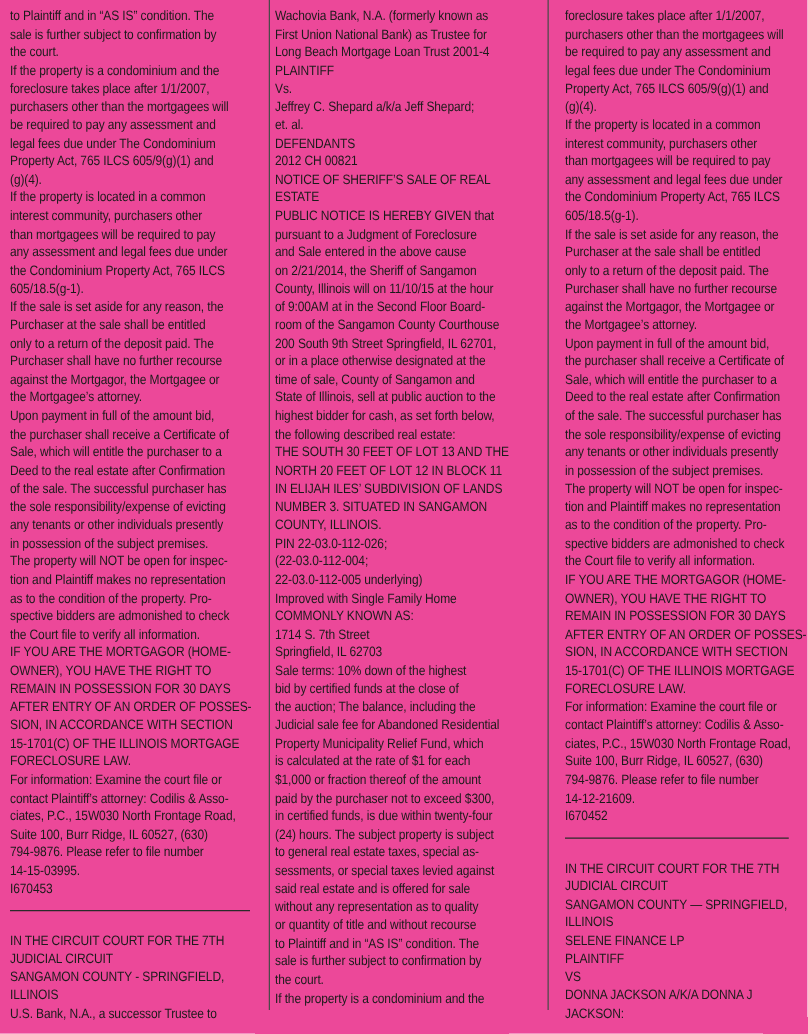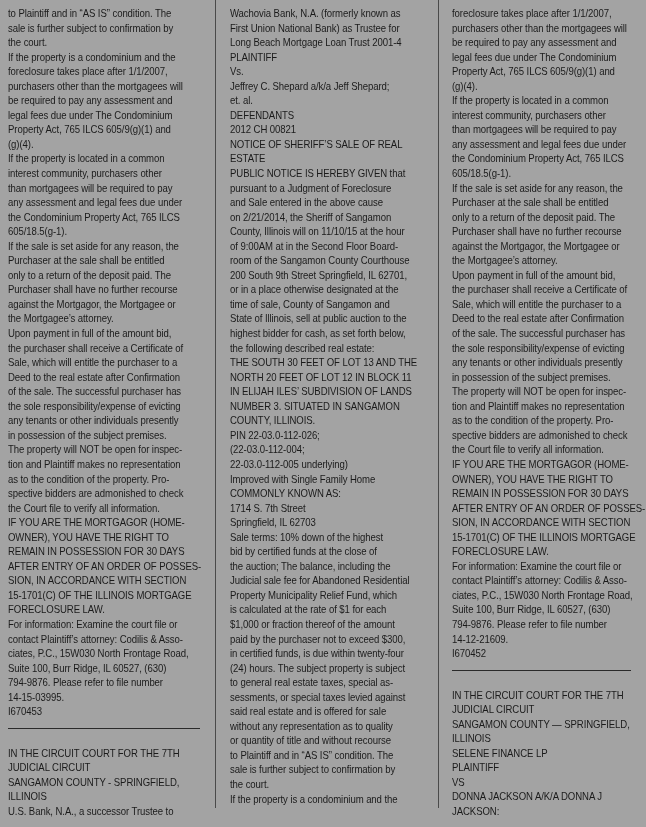--- a/index.html
+++ b/index.html
@@ -4,30 +4,30 @@
 <style>
   html, body {
     margin: 0;
     padding: 0;
     background: #ffffff;
   }
   .page {
     position: relative;
     width: 646px;
     height: 827px;
-    background: #a3a3a3;
+    background: #ec4899;
     overflow: hidden;
     font-family: "Liberation Sans", sans-serif;
   }
   .col {
     position: absolute;
     top: 6px;
   }
   .col-1 { left: 8px;   width: 204px; }
-  .col-2 { left: 230px; width: 204px; }
+  .col-2 { left: 220px; width: 204px; }
   .col-3 { left: 452px; width: 190px; }
   .line {
     font-size: 10.9px;
     line-height: 14.55px;
     height: 14.55px;
     color: #1b1b1b;
     white-space: nowrap;
     transform: scaleX(0.88);
     transform-origin: 0 50%;
     letter-spacing: -0.1px;

